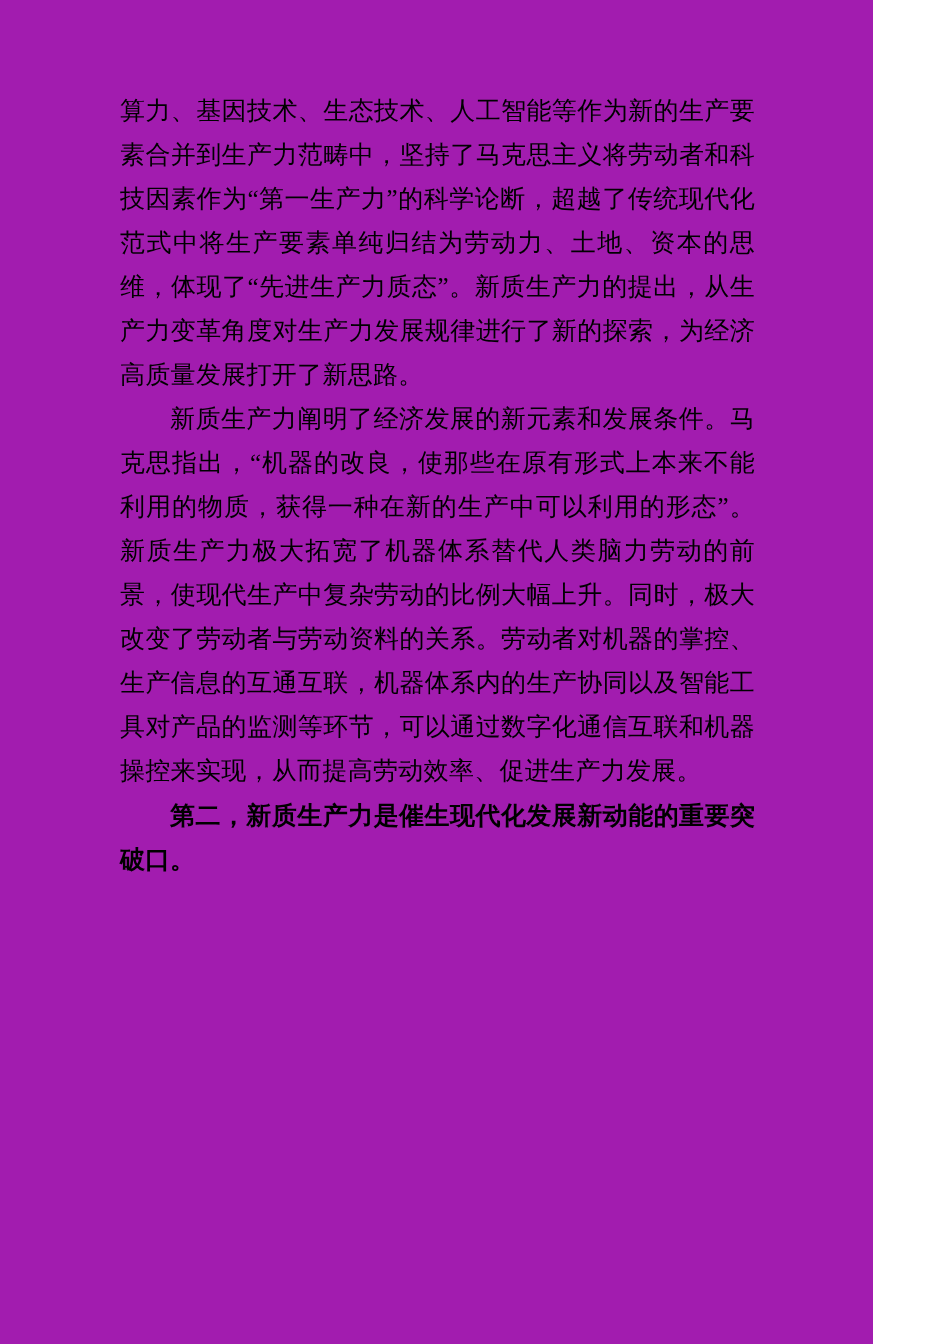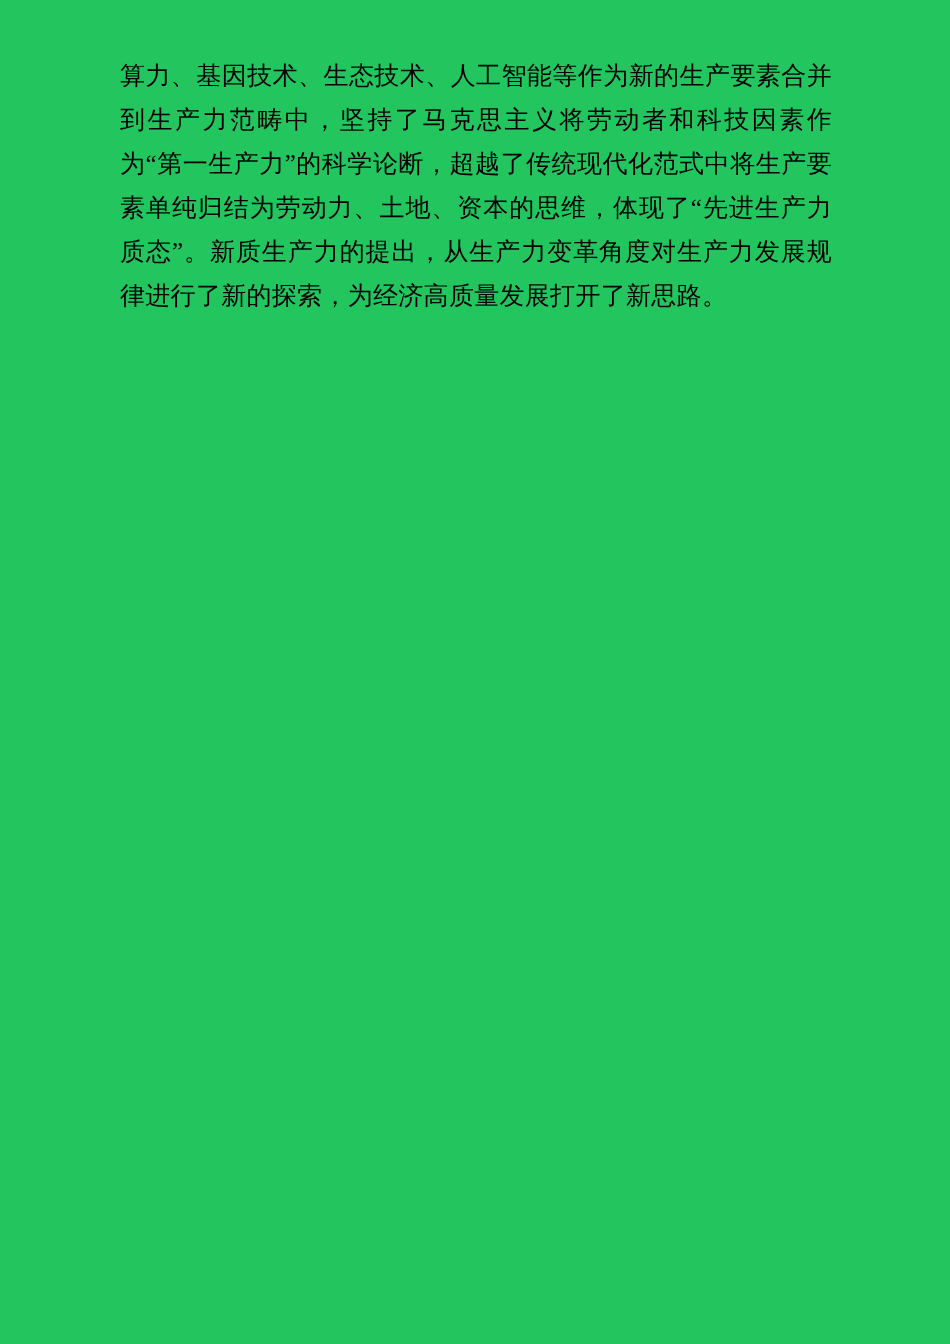--- a/index.html
+++ b/index.html
@@ -10,24 +10,24 @@
   body {
     width: 950px;
     height: 1344px;
     position: relative;
     font-family: "Liberation Serif", "DejaVu Serif", serif;
     color: #000000;
     overflow: hidden;
   }
   .page {
     box-sizing: border-box;
-    width: 950px;
+    width: 873px;
     height: 1344px;
-    padding: 54px 118px 0 120px;
-    background: #22c55e;
+    padding: 89px 118px 0 120px;
+    background: #a21caf;
   }
   .doc-body p {
     margin: 0;
     font-size: 25px;
     line-height: 44px;
     text-align: justify;
     text-justify: inter-ideograph;
     word-break: break-all;
     letter-spacing: 0.3px;
   }
@@ -39,14 +39,16 @@
     font-family: "Liberation Sans", "DejaVu Sans", sans-serif;
     letter-spacing: 0px;
   }
 </style>
 </head>
 <body>
 
 <div class="page">
   <div class="doc-body">
     <p class="para">算力、基因技术、生态技术、人工智能等作为新的生产要素合并到生产力范畴中，坚持了马克思主义将劳动者和科技因素作为“第一生产力”的科学论断，超越了传统现代化范式中将生产要素单纯归结为劳动力、土地、资本的思维，体现了“先进生产力质态”。新质生产力的提出，从生产力变革角度对生产力发展规律进行了新的探索，为经济高质量发展打开了新思路。</p>
+    <p class="para indent">新质生产力阐明了经济发展的新元素和发展条件。马克思指出，“机器的改良，使那些在原有形式上本来不能利用的物质，获得一种在新的生产中可以利用的形态”。新质生产力极大拓宽了机器体系替代人类脑力劳动的前景，使现代生产中复杂劳动的比例大幅上升。同时，极大改变了劳动者与劳动资料的关系。劳动者对机器的掌控、生产信息的互通互联，机器体系内的生产协同以及智能工具对产品的监测等环节，可以通过数字化通信互联和机器操控来实现，从而提高劳动效率、促进生产力发展。</p>
+    <p class="para indent bold">第二，新质生产力是催生现代化发展新动能的重要突破口。</p>
   </div>
 </div>
 
 </body></html>

